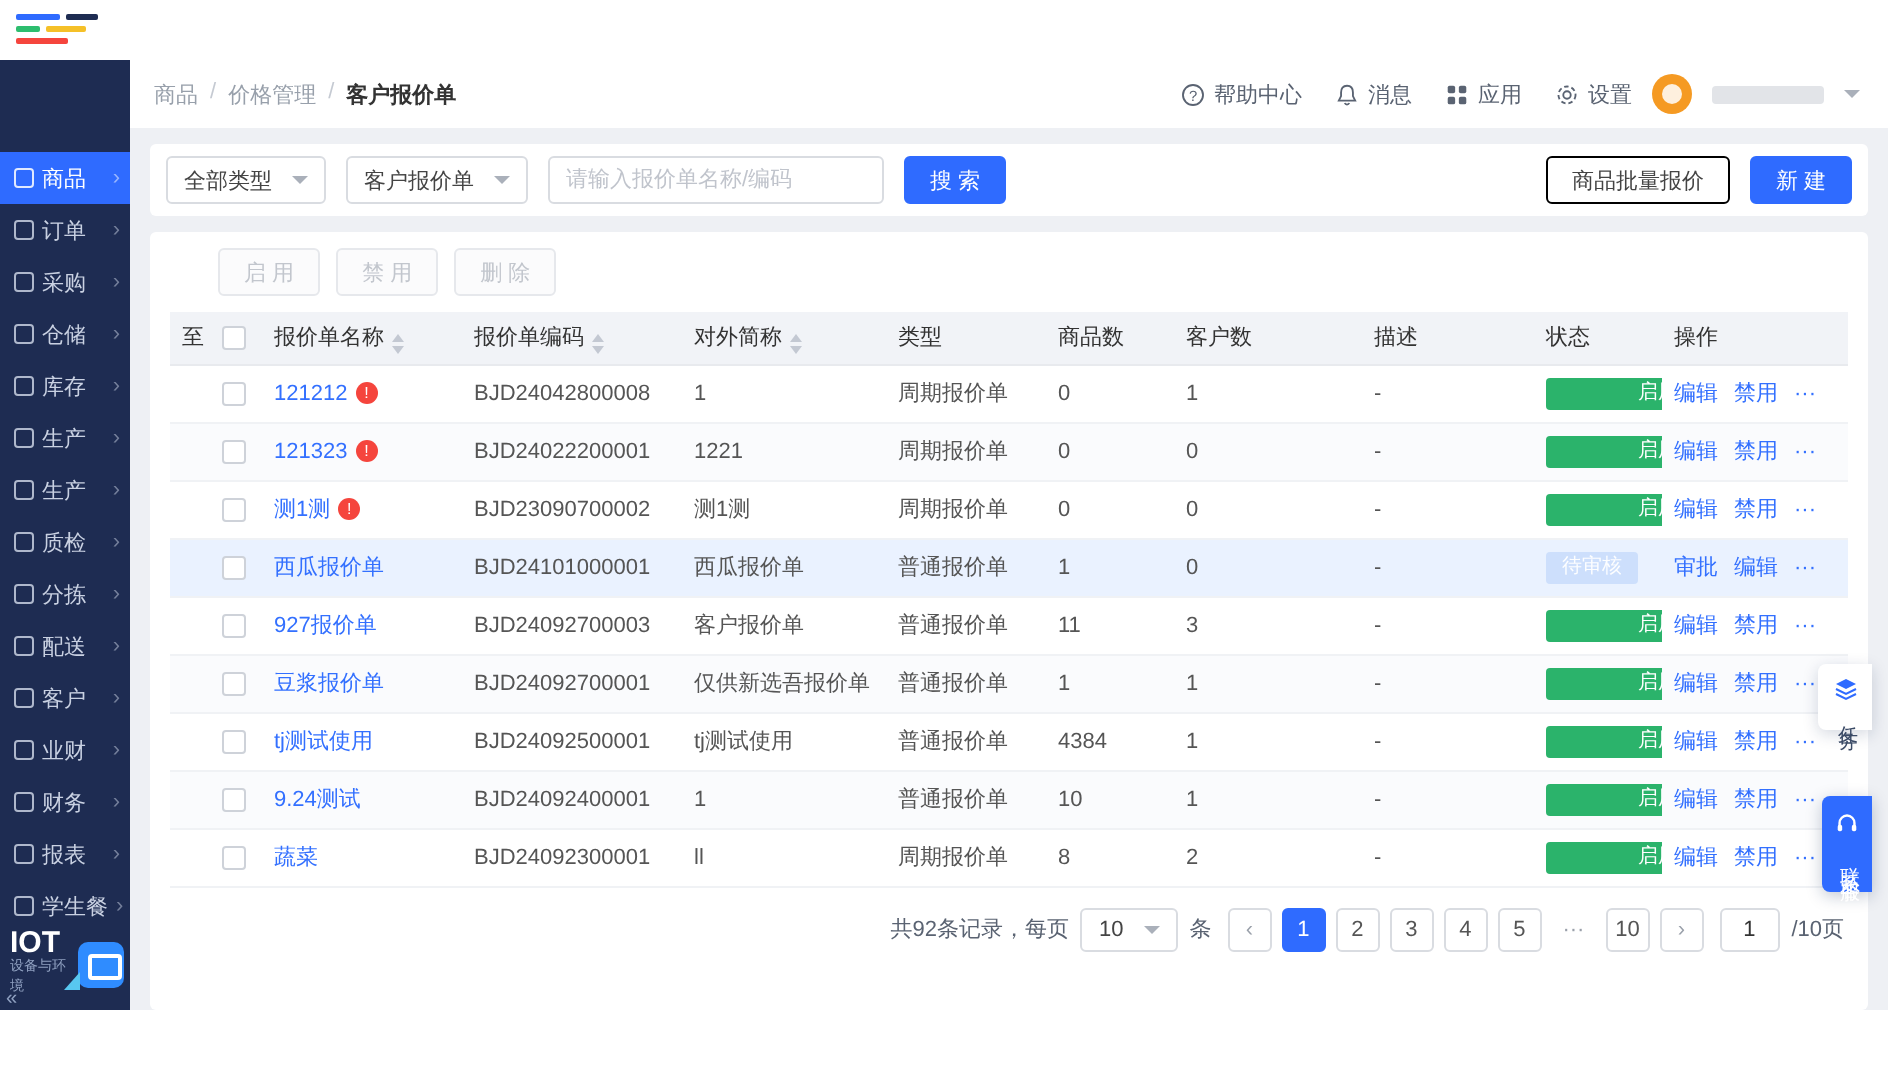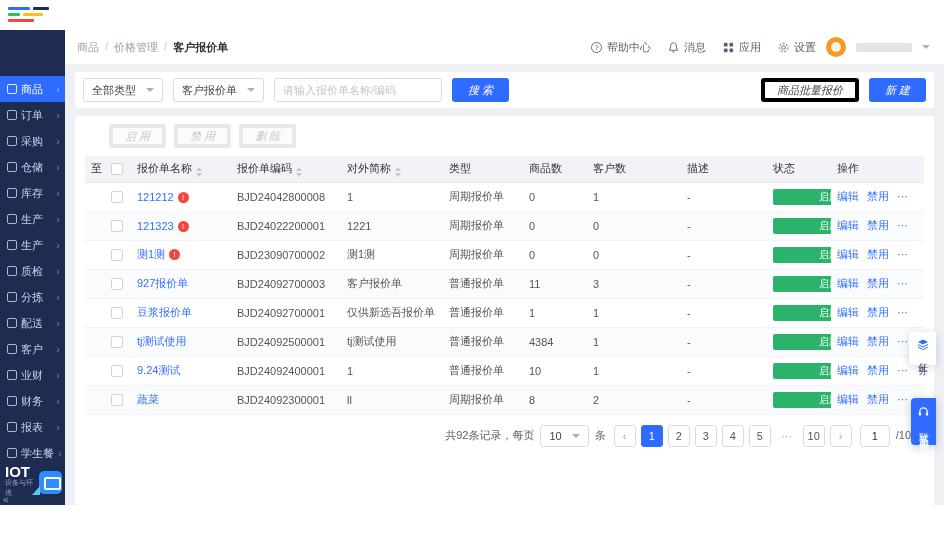--- a/index.html
+++ b/index.html
@@ -40,21 +40,21 @@
 .avatar{width:20px;height:20px;border-radius:50%;background:#f59a23;position:relative;flex:none;}
 .avatar::after{content:"";position:absolute;left:5px;top:5px;width:10px;height:10px;border-radius:50%;background:rgba(255,255,255,.85);}
 .user-blur{width:56px;height:9px;background:#e2e4e8;border-radius:2px;}
 .caret-down{width:0;height:0;border-left:4px solid transparent;border-right:4px solid transparent;border-top:4px solid #aab0ba;display:inline-block;}
 .content{flex:1;background:#eef0f4;padding:8px 10px 0;display:flex;flex-direction:column;gap:8px;min-height:0;}
 .card{background:#fff;border-radius:3px;}
 .filter-card{display:flex;align-items:flex-end;gap:10px;padding:6px 8px;flex:none;}
 .select{height:24px;border:1px solid #d9dce1;border-radius:3px;background:#fff;display:inline-flex;align-items:center;gap:10px;padding:0 8px;color:#444;cursor:pointer;}
 .search-input{height:24px;width:168px;border:1px solid #d9dce1;border-radius:3px;padding:0 8px;font-size:11px;font-family:inherit;color:#333;outline:none;}
 .search-input::placeholder{color:#c0c4cc;}
-.btn{height:24px;padding:0 12px;border-radius:3px;border:4px solid #000000;background:#fff;color:#444;font-size:11px;font-family:inherit;cursor:pointer;white-space:nowrap;font-style:italic;}
+.btn{height:24px;padding:0 12px;border-radius:3px;border:1px solid #000000;background:#fff;color:#444;font-size:11px;font-family:inherit;cursor:pointer;white-space:nowrap;}
 .btn-primary{background:#2f6bff;border-color:#2f6bff;color:#fff;}
 .btn-disabled{color:#c2c6cd;border-color:#e6e8ec;background:#fbfbfc;cursor:not-allowed;}
 .push-right{margin-left:auto;}
 .table-card{flex:1;display:flex;flex-direction:column;min-height:0;padding:8px 10px 0;}
 .bulk-toolbar{display:flex;gap:8px;padding-bottom:8px;flex:none;padding-left:24px;}
 table{width:100%;border-collapse:collapse;table-layout:fixed;font-size:11px;}
 thead th{background:#f1f3f7;height:26px;text-align:left;padding:0 6px;color:#333;font-weight:normal;border-bottom:1px solid #e8eaee;white-space:nowrap;overflow:hidden;}
 tbody td{height:29px;padding:0 6px;border-bottom:1px solid #f0f2f5;color:#555;white-space:nowrap;overflow:hidden;text-overflow:ellipsis;}
 tbody tr:nth-child(even){background:#fafbfd;}
 tbody tr.highlight{background:#eaf2ff;}
@@ -341,20 +341,33 @@
                   <td class="td-name"><a class="link">测1测</a><span class="badge">!</span></td>
                   <td class="td-code">BJD23090700002</td>
                   <td>测1测</td>
                   <td>周期报价单</td>
                   <td>0</td>
                   <td>0</td>
                   <td class="td-desc">-</td>
                   <td><span class="pill enabled">启用</span></td>
                   <td class="ops"><a class="op">编辑</a><a class="op">禁用</a><a class="op">···</a></td>
                 </tr>
+                <tr class="highlight">
+                  <td class="col-exp"></td>
+                  <td class="col-cb"><span class="checkbox"></span></td>
+                  <td class="td-name"><a class="link">西瓜报价单</a></td>
+                  <td class="td-code">BJD24101000001</td>
+                  <td>西瓜报价单</td>
+                  <td>普通报价单</td>
+                  <td>1</td>
+                  <td>0</td>
+                  <td class="td-desc">-</td>
+                  <td><span class="pill pending">待审核</span></td>
+                  <td class="ops"><a class="op">审批</a><a class="op">编辑</a><a class="op">···</a></td>
+                </tr>
                 <tr>
                   <td class="col-exp"></td>
                   <td class="col-cb"><span class="checkbox"></span></td>
                   <td class="td-name"><a class="link">927报价单</a></td>
                   <td class="td-code">BJD24092700003</td>
                   <td>客户报价单</td>
                   <td>普通报价单</td>
                   <td>11</td>
                   <td>3</td>
                   <td class="td-desc">-</td>

